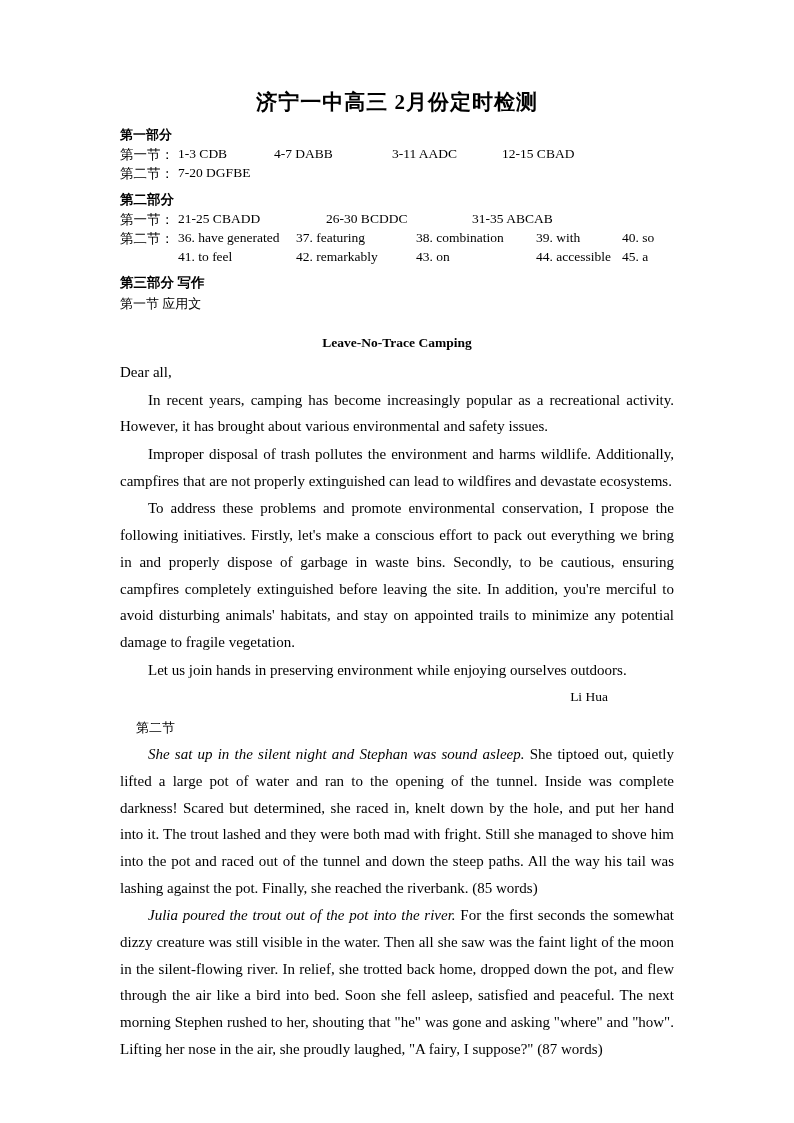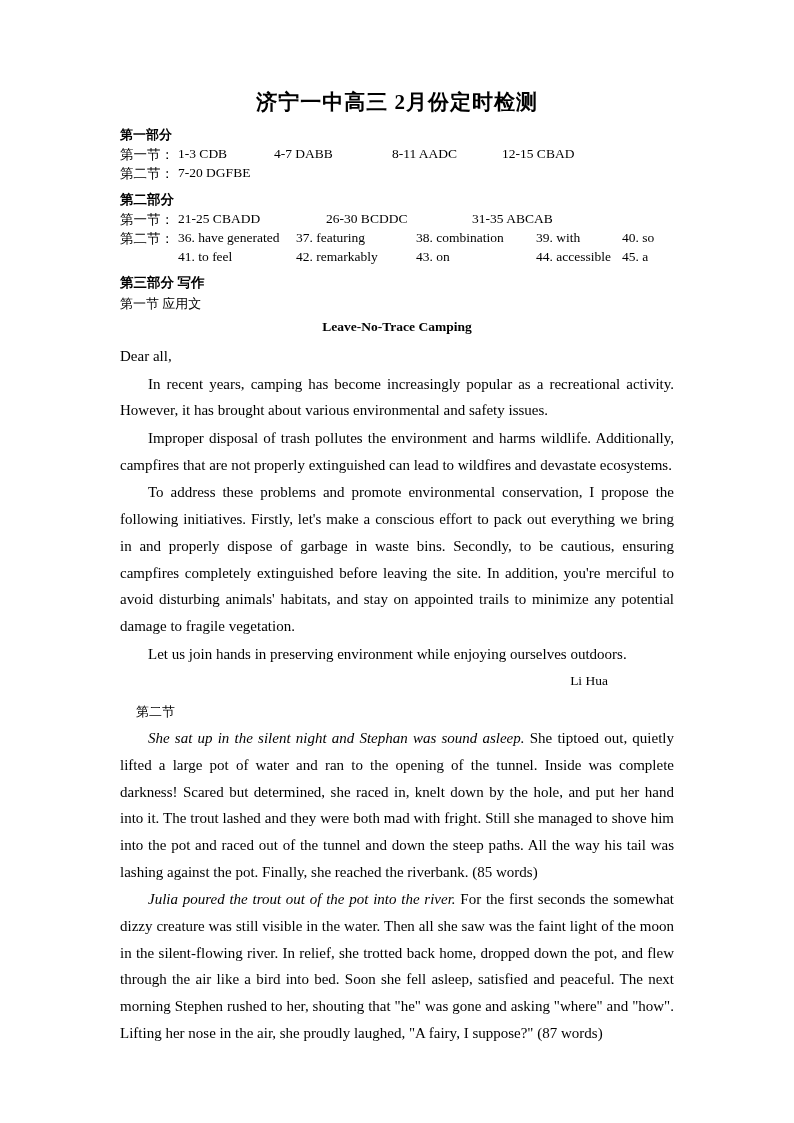--- a/index.html
+++ b/index.html
@@ -84,21 +84,21 @@
   .fcell-c { width: 120px; flex: 0 0 120px; }
   .fcell-d { width: 86px; flex: 0 0 86px; }
   .fcell-e { flex: 0 0 auto; }
   .part3 {
     font-size: 13.5px;
     font-weight: bold;
     margin: 9px 0 3px 0;
   }
   .sub-sec {
     font-size: 13px;
-    margin: 2px 0 6px 0;
+    margin: 2px 0 22px 0;
   }
   .essay-title {
     text-align: center;
     font-weight: bold;
     font-size: 13.5px;
     margin: 6px 0 8px 0;
   }
   p.body {
     font-size: 15px;
     line-height: 1.78;
@@ -138,21 +138,21 @@
   <div class="content">
 
     <div class="title-main">济宁一中高三 2月份定时检测</div>
 
     <div class="sec-head">第一部分</div>
 
     <div class="ans-row">
       <span class="ans-label">第一节：</span>
       <span class="ans-cell w1">1-3 CDB</span>
       <span class="ans-cell w2">4-7 DABB</span>
-      <span class="ans-cell w3">8-11 AADC</span>
+      <span class="ans-cell w3">3-11 AADC</span>
       <span class="ans-cell">12-15 CBAD</span>
     </div>
 
     <div class="ans-row">
       <span class="ans-label">第二节：</span>
       <span class="ans-cell">7-20 DGFBE</span>
     </div>
 
     <div class="sec-head-sp">第二部分</div>
 

